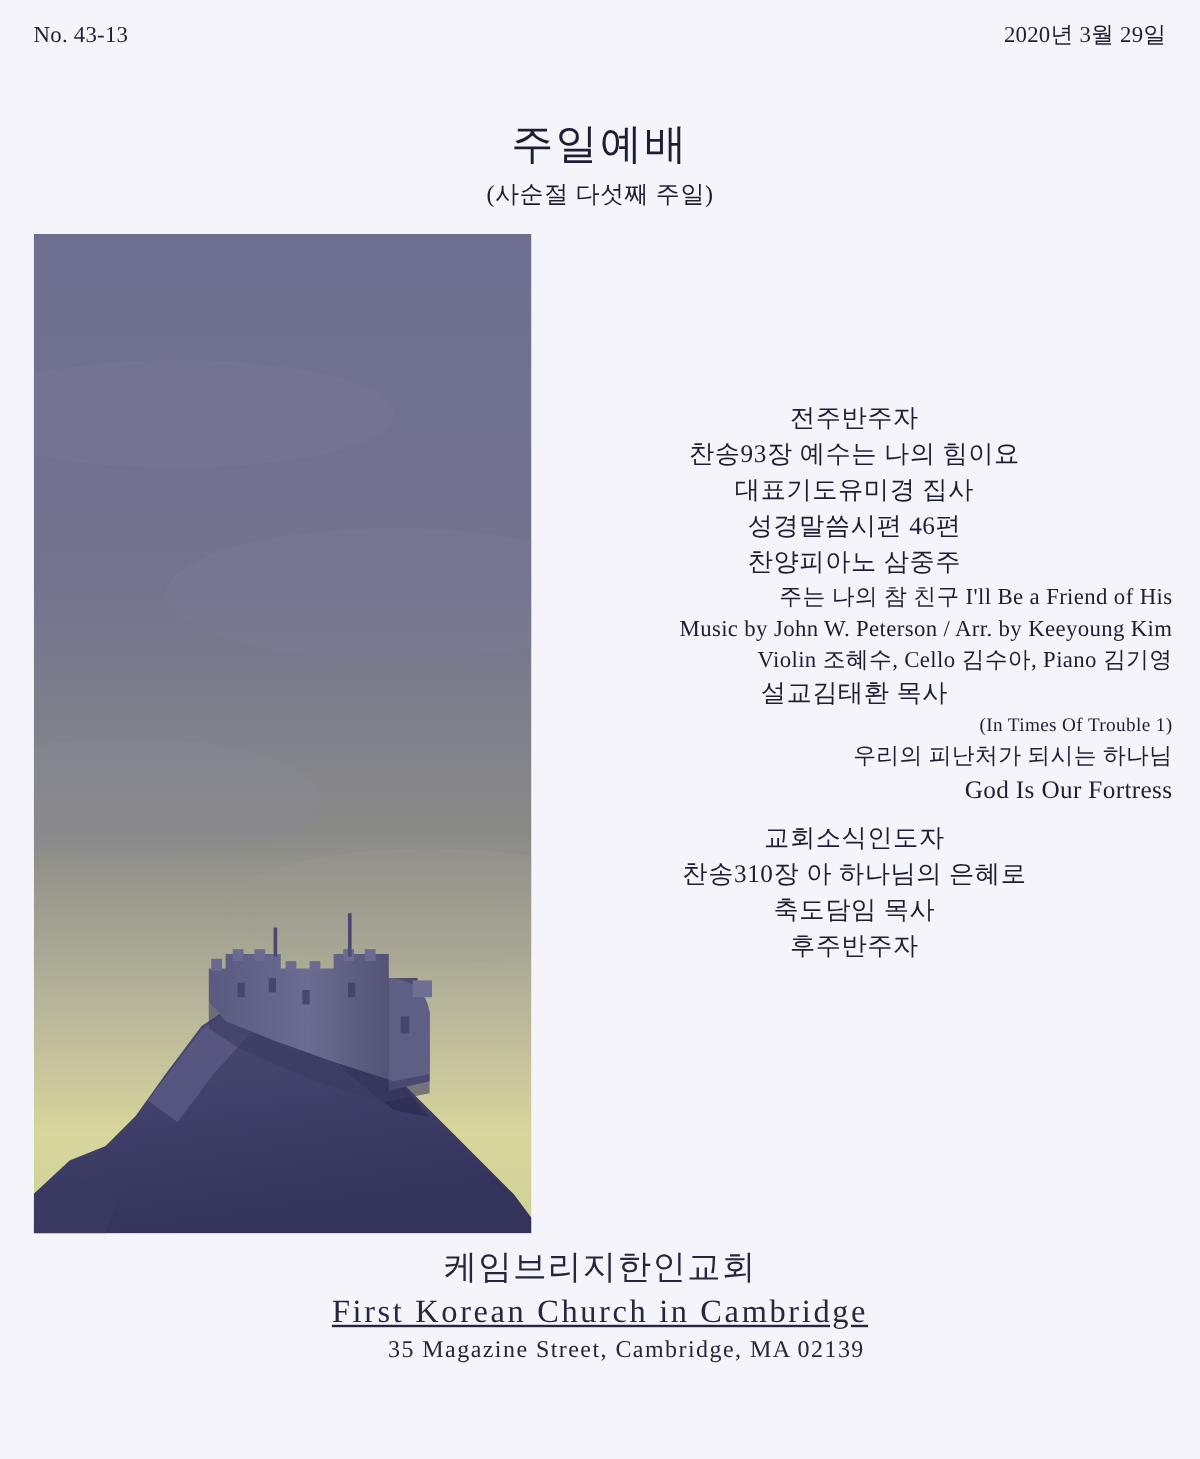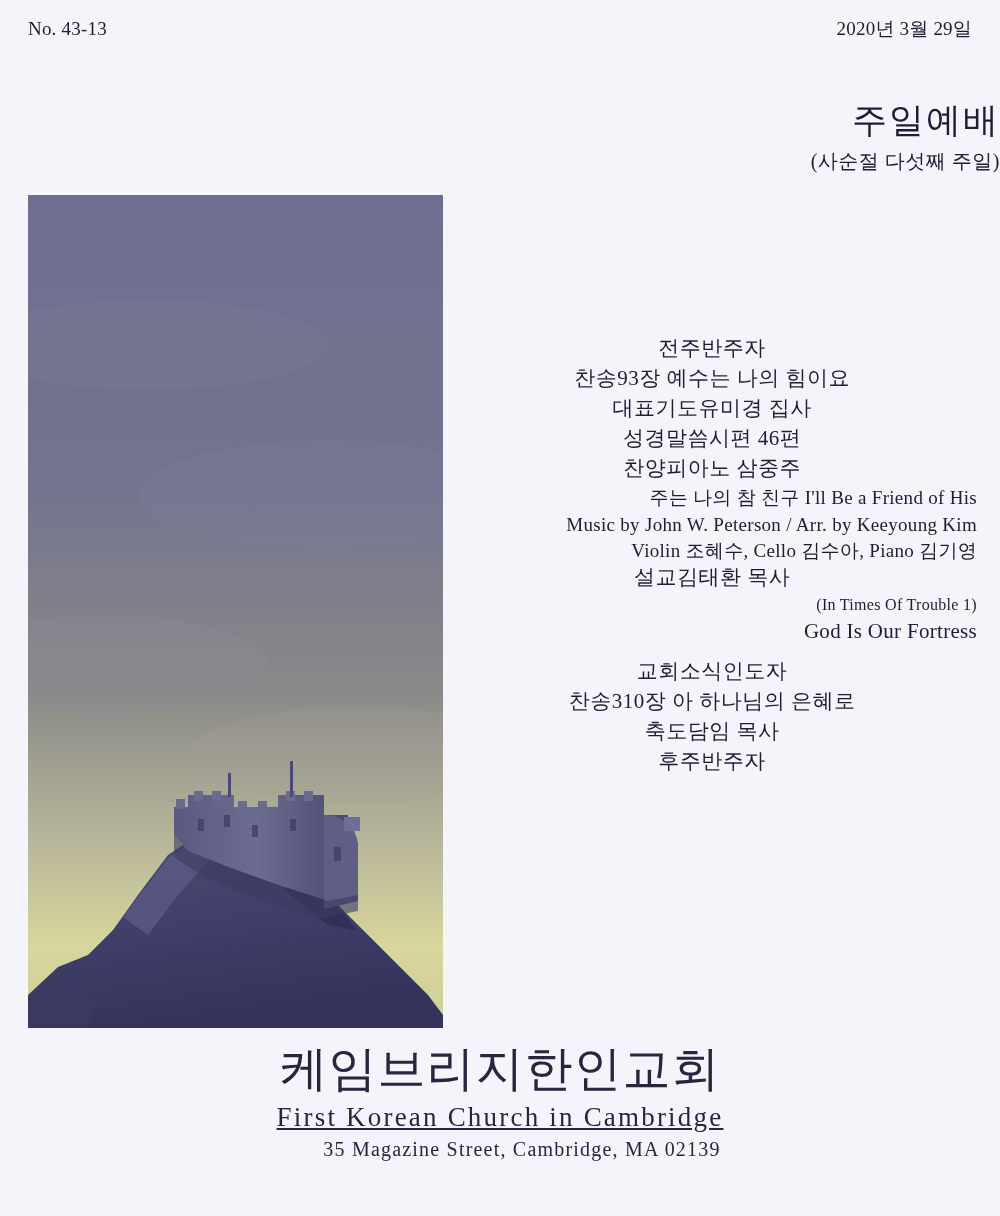--- a/index.html
+++ b/index.html
@@ -36,21 +36,21 @@
   }
   .header-left { white-space: nowrap; }
   .header-right { white-space: nowrap; }
 
   
   .title-block {
     position: absolute;
     top: 100px;
     left: 0;
     width: 1000px;
-    text-align: right;
+    text-align: center;
   }
   .main-title {
     font-size: 35px;
     letter-spacing: 2px;
     line-height: 1.2;
     margin: 0;
     font-weight: normal;
   }
   .sub-title {
     font-size: 20px;
@@ -106,21 +106,21 @@
   
   .footer {
     position: absolute;
     left: 0;
     top: 1040px;
     width: 1000px;
     text-align: center;
     color: #26263f;
   }
   .footer-kr {
-    font-size: 48px;
+    font-size: 28px;
     letter-spacing: 1px;
     line-height: 1.2;
   }
   .footer-en {
     font-size: 27px;
     letter-spacing: 2.2px;
     margin-top: 4px;
     text-decoration: underline;
   }
   .footer-addr {
@@ -234,20 +234,21 @@
 
     <div class="note-line note-kr">주는 나의 참 친구 I'll Be a Friend of His</div>
     <div class="note-line note-en">Music by John W. Peterson / Arr. by Keeyoung Kim</div>
     <div class="note-line note-en">Violin 조혜수, Cello 김수아, Piano 김기영</div>
 
     <div class="order-row">
       <span class="order-label">설교</span>
       <span class="order-value">김태환 목사</span>
     </div>
     <div class="note-line note-small">(In Times Of Trouble 1)</div>
+    <div class="note-line note-kr">우리의 피난처가 되시는 하나님</div>
     <div class="note-line note-en-large">God Is Our Fortress</div>
 
     <div style="height:10px"></div>
 
     <div class="order-row">
       <span class="order-label">교회소식</span>
       <span class="order-value">인도자</span>
     </div>
     <div class="order-row">
       <span class="order-label">찬송</span>

